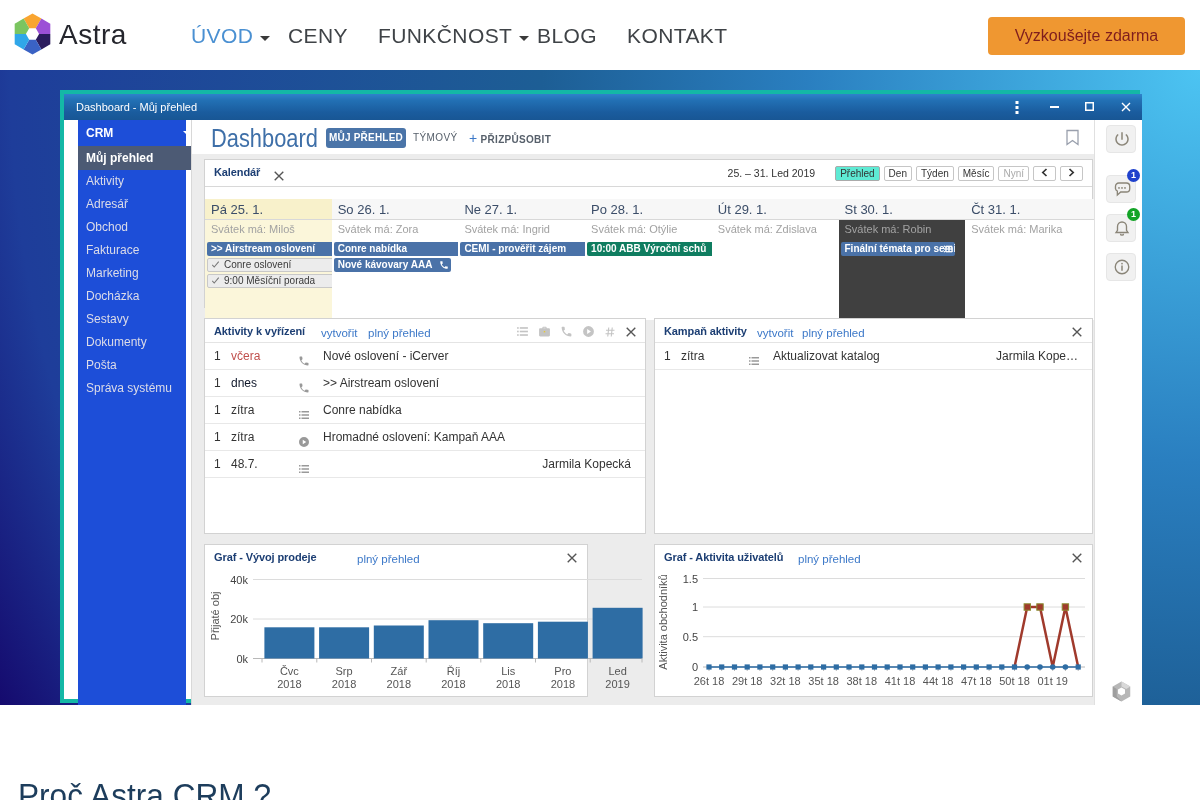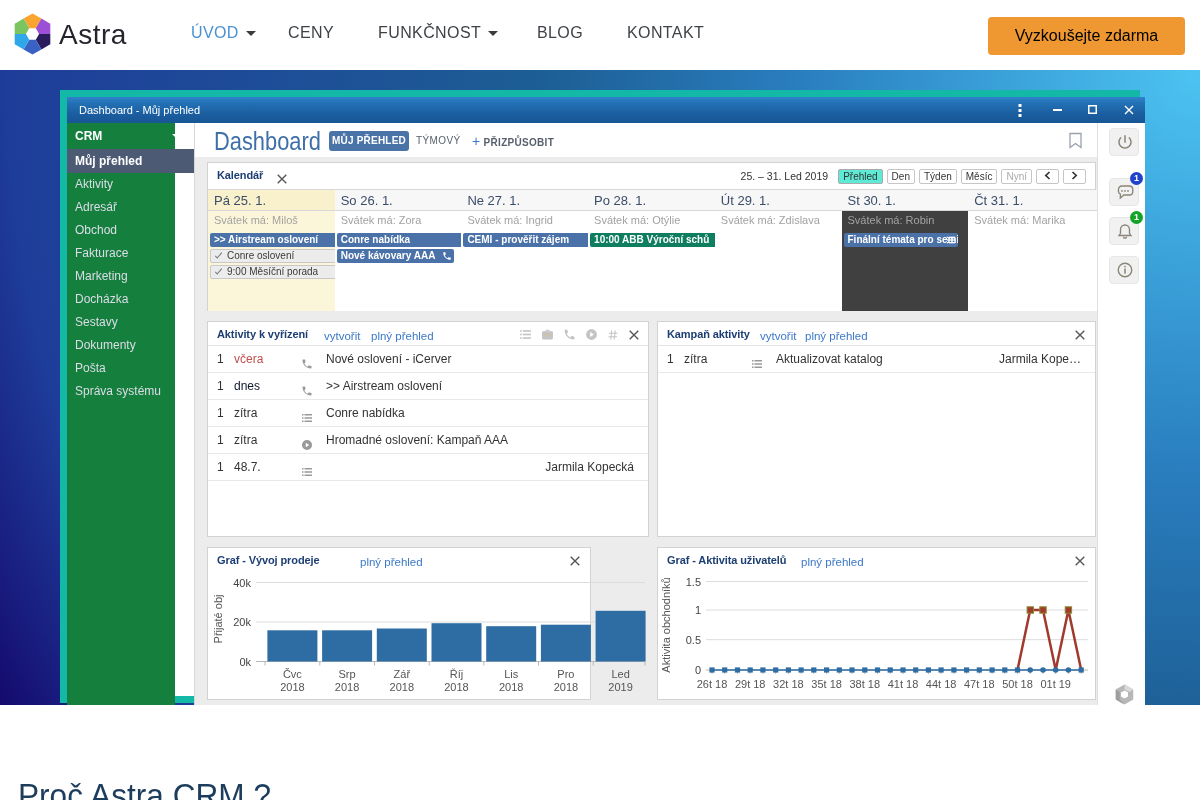--- a/index.html
+++ b/index.html
@@ -1,31 +1,31 @@
 <!DOCTYPE html>
 <html><head>
 <meta charset="utf-8">
 <style>
 *{margin:0;padding:0;box-sizing:border-box}
 html,body{width:1200px;height:800px;overflow:hidden;font-family:"Liberation Sans",sans-serif;background:#fff}
 .abs{position:absolute}
 #page{position:relative;width:1200px;height:800px}
 
 #nav{position:absolute;left:0;top:0;width:1200px;height:70px;background:#fff}
-.navlink{position:absolute;top:24px;font-size:16px;color:#3f4347;letter-spacing:.4px}
+.navlink{position:absolute;top:24px;font-size:21px;color:#3f4347;letter-spacing:.4px}
 .caret{display:inline-block;width:0;height:0;border-left:5px solid transparent;border-right:5px solid transparent;border-top:5px solid #3a3a3a;vertical-align:2px;margin-left:7px}
-#cta{position:absolute;left:988px;top:17px;width:197px;height:38px;background:#ef9731;border-radius:4px;color:#000000;font-size:16px;text-align:center;line-height:38px}
+#cta{position:absolute;left:988px;top:17px;width:197px;height:38px;background:#ef9731;border-radius:4px;color:#7f1d1d;font-size:16px;text-align:center;line-height:38px}
 
 #hero{position:absolute;left:0;top:70px;width:1200px;height:635px;background:radial-gradient(circle 1400px at 100% 0%,#4cc4f2 0%,#2a7fc0 28%,#1d5e95 47%,#1e3d9a 85%,#150a6e 97%,#120761 100%)}
 
-#win{position:absolute;left:60px;top:90px;width:1080px;height:613px;border:7px solid #14b8a6;background:#fff}
+#win{position:absolute;left:60px;top:90px;width:1080px;height:613px;border:4px solid #14b8a6;background:#fff}
 #titlebar{position:absolute;left:0;top:0;width:1078px;height:26px;background:linear-gradient(#2f83cb 0%,#2270b4 25%,#1a5c9e 70%,#185694 100%);color:#fff}
 #titlebar .t{position:absolute;left:12px;top:7px;font-size:11px}
 
-#sidebar{position:absolute;left:0;top:26px;width:108px;height:585px;background:#15803d;color:#e9e9f2}
+#sidebar{position:absolute;left:14px;top:26px;width:108px;height:585px;background:#1d4ed8;color:#e9e9f2}
 #crmhead{position:absolute;left:0;top:0;width:127px;height:26px;font-weight:bold;font-size:12px;color:#fff;line-height:26px;padding-left:8px}
 #crmhead .caret{border-top-color:#fff;position:absolute;right:12px;top:11px;margin:0}
 .sideitem{position:absolute;left:0;width:127px;height:23px;line-height:23px;padding-left:8px;font-size:12px;color:#dcdce8}
 .sideitem.active{background:#4c5a74;color:#fff;font-weight:bold;height:24px;line-height:24px}
 
 #content{position:absolute;left:127px;top:26px;width:903px;height:585px;background:#ececec;border-left:1px solid #d8d8d8}
 #chead{position:absolute;left:0;top:0;width:903px;height:34px;background:#fff}
 #dashtitle{position:absolute;left:19px;top:3px;font-size:26px;color:#3e6fa8;transform:scaleX(.84);transform-origin:left top;white-space:nowrap}
 .tab1{position:absolute;left:134px;top:8px;height:20px;width:80px;text-align:center;background:#4a74a8;border-radius:3px;color:#fff;font-size:10px;font-weight:bold;line-height:20px;letter-spacing:.2px}
 .tab2{position:absolute;left:221px;top:8px;height:20px;color:#57606b;font-size:10px;font-weight:normal;line-height:20px;letter-spacing:.4px}
@@ -38,27 +38,27 @@
 .pclose{position:absolute;top:5px;right:8px;width:13px;height:13px}
 
 #tools{position:absolute;left:1030px;top:26px;width:48px;height:585px;background:#fff;border-left:1px solid #e0e0e0}
 .tbtn{position:absolute;left:11px;width:30px;height:28px;background:#f1f1f1;border:1px solid #e6e6e6;border-radius:4px}
 .badge{position:absolute;width:13px;height:13px;border-radius:50%;color:#fff;font-size:9px;font-weight:bold;text-align:center;line-height:13px}
 
 #below{position:absolute;left:0;top:705px;width:1200px;height:95px;background:#fff}
 
 
 .caltools{position:absolute;right:9px;top:5px;display:flex;align-items:center;height:16px}
-.caldate{font-size:10.5px;color:#333;margin-right:6px}
+.caldate{font-size:10.5px;color:#333;margin-right:16px}
 .calbtn{display:inline-block;height:15px;line-height:14px;font-size:10px;color:#333;background:#fff;border:1px solid #c6c6c6;border-radius:2px;padding:0 4px;margin-left:4px}
 .calbtn.active{background:#5eead4;border-color:#aaa}
 .calbtn.dis{color:#aaa}
 .calbtn.arr{padding:0 7px;font-weight:bold;font-size:9px}
 .cgrid{position:absolute;left:0;top:26px;width:887px;height:121px;border-top:1px solid #d8d8d8}
-.ccol{position:absolute;top:0;width:151px;height:121px;border-right:1px solid #e0e0e0}
+.ccol{position:absolute;top:12px;width:151px;height:121px;border-right:1px solid #e0e0e0}
 .ccol:last-child{border-right:none}
 .chd{height:21px;line-height:21px;padding-left:6px;font-size:13px;color:#3b4d68;border-bottom:1px solid #d8d8d8}
 .svat{height:19px;line-height:19px;padding-left:6px;font-size:11px;color:#a2a2a2;margin-bottom:3px}
 .pill{height:14px;border-radius:2px;font-size:10px;font-weight:bold;line-height:14px;margin:0 2px 2px 2px;position:relative;padding:0 15px 0 4px;white-space:nowrap;overflow:hidden}
 .pb{background:#4a72a8;color:#fff}
 .pg{background:#0f7d60;color:#fff}
 .pgr{background:#ececec;color:#3a3a3a;font-weight:normal;border:1px solid #c8c8c8;height:14px;line-height:12px;padding-left:16px}
 .pic{position:absolute;right:2px;top:2px}
 .pchk{position:absolute;left:3px;top:1px}
 

